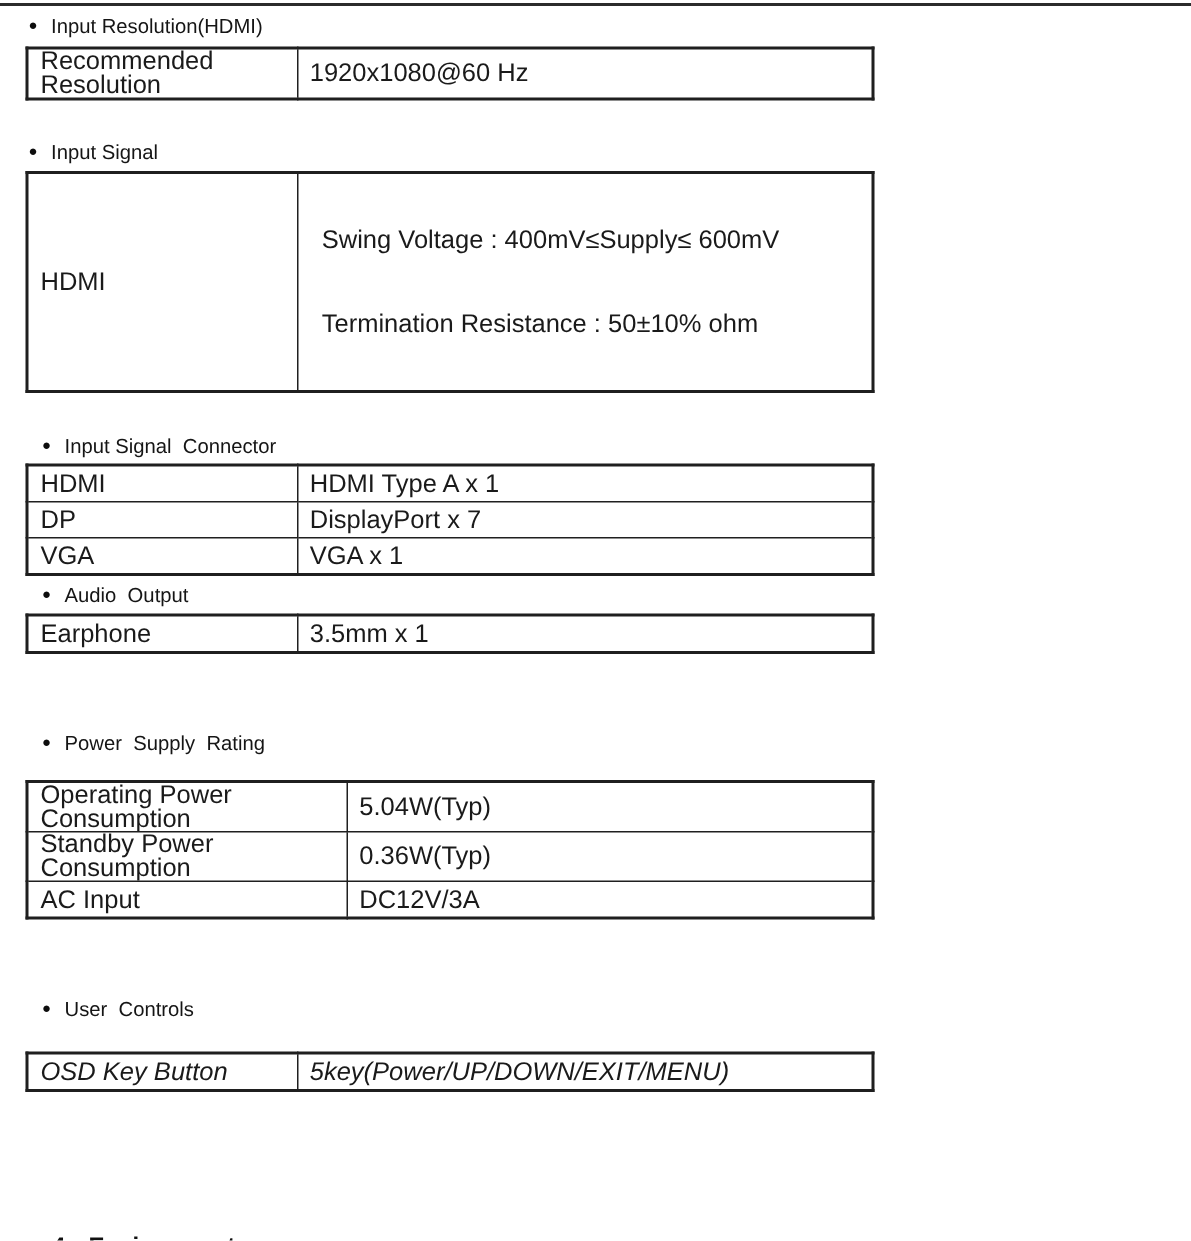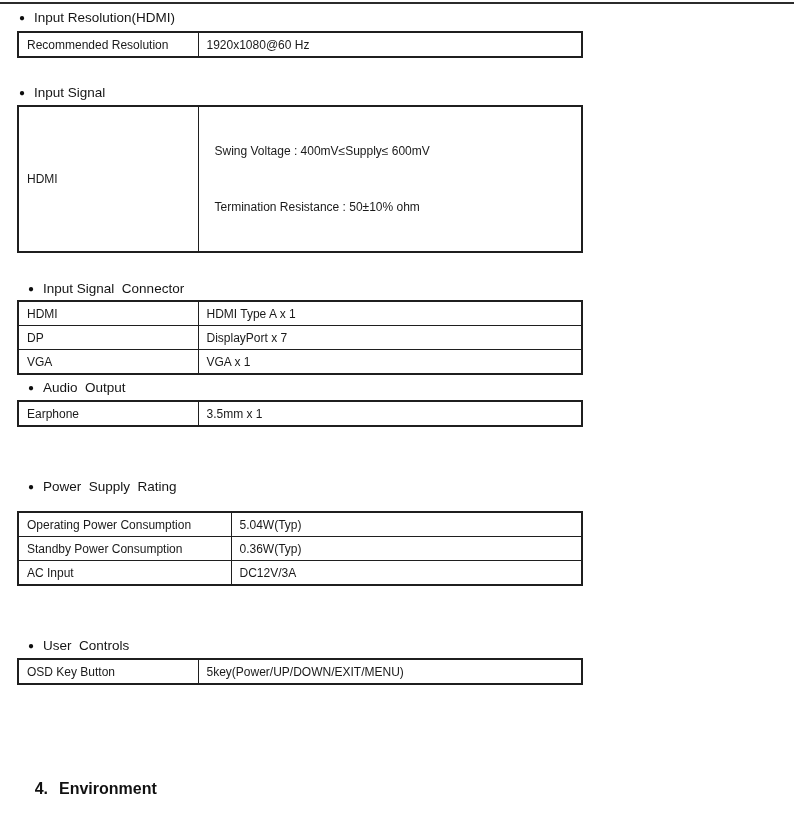--- a/index.html
+++ b/index.html
@@ -35,21 +35,21 @@
     border-collapse:collapse;
     margin-left:17px;
     width:566px;
     table-layout:fixed;
   }
   table.spec, table.spec td { border:1px solid #1f1f1f; }
   table.spec { border-width:2px; }
   table.spec td {
     height:23px;
     padding:0 6px 0 8px;
-    font-size:12px;
+    font-size:17px;
     line-height:16px;
     vertical-align:middle;
     white-space:pre-wrap;
     overflow:hidden;
   }
   td.value-multiline { padding:0; }
   td.value-multiline .vline { line-height:24px; padding-left:8px; }
 
   .chapter-heading {
     font-size:16px; font-weight:bold; color:#111;
@@ -62,21 +62,21 @@
   #t1 { margin-top:5px; }
   #s2-heading { margin-top:26px; }
   #t2 { margin-top:4px; }
   #s3-heading { margin-top:27px; }
   #t3 { margin-top:3px; }
   #s4-heading { margin-top:4px; }
   #t4 { margin-top:4px; }
   #s5-heading { margin-top:51px; }
   #t5 { margin-top:16px; }
   #s6-heading { margin-top:51px; }
-  #t6 { margin-top:4px; }
+  #t6 { margin-top:20px;font-style:italic; }
   #chapter-heading { margin-top:74px; }
 </style>
 </head>
 <body>
 
 <div class="page">
   <div class="top-rule"></div>
 
   <div class="flow">
 

